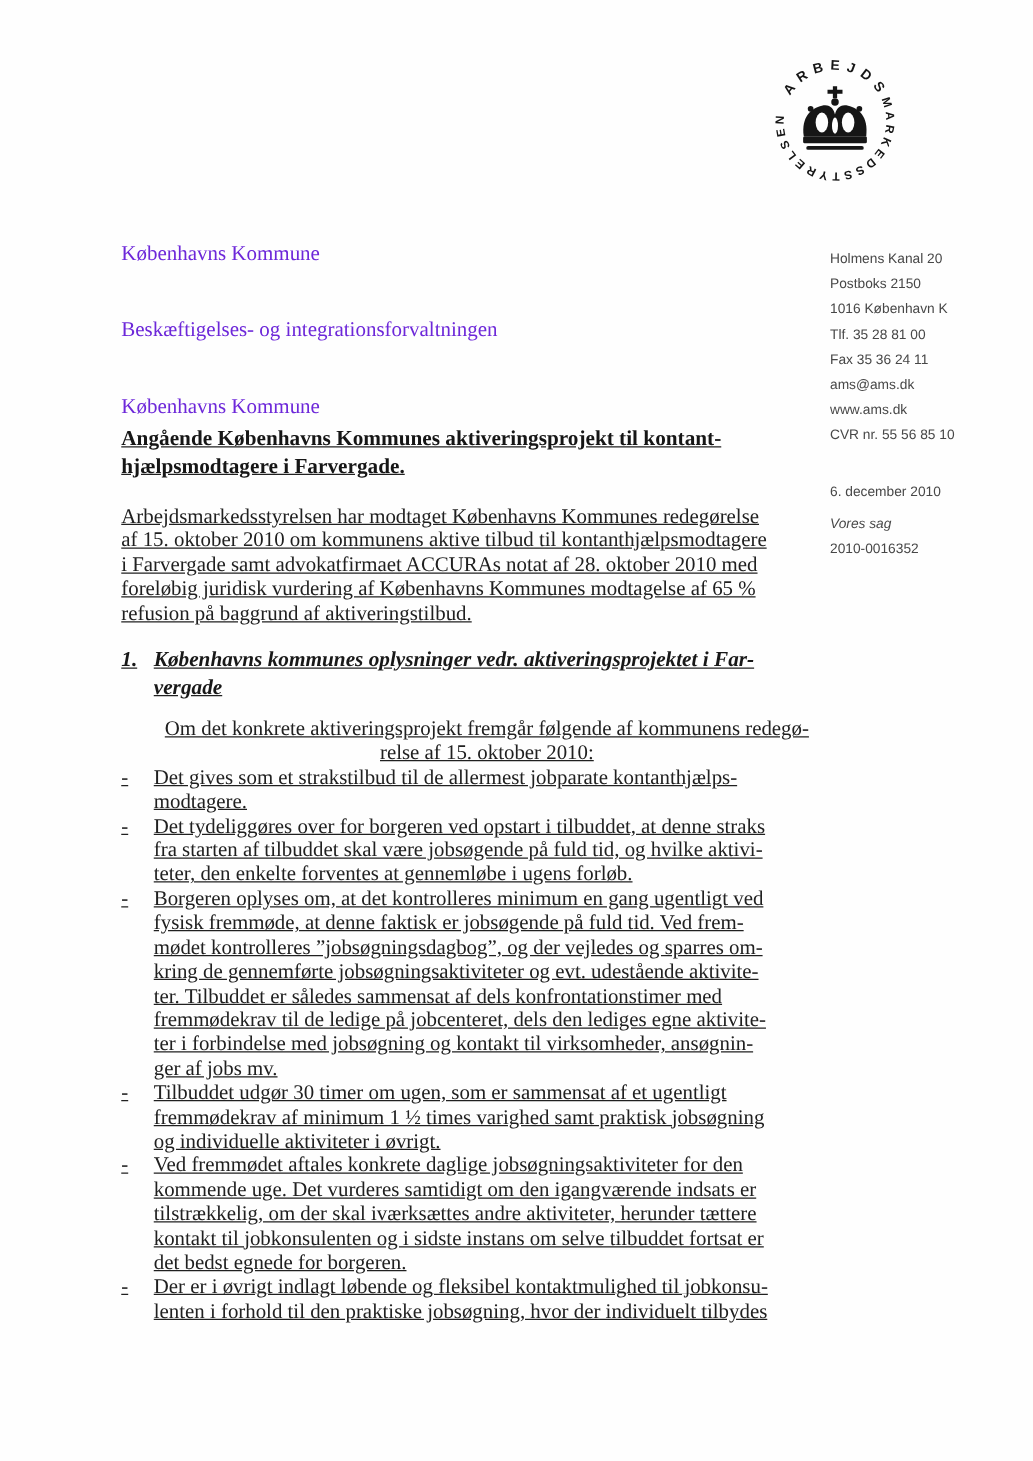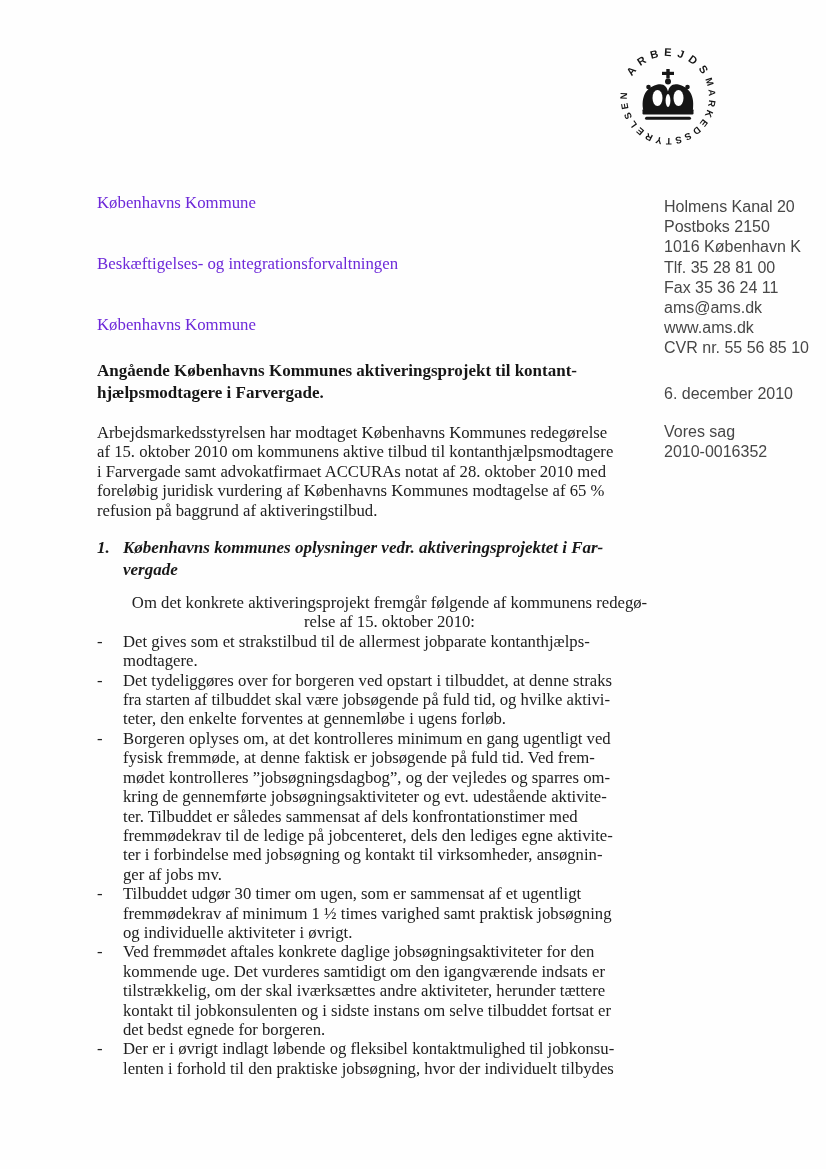--- a/index.html
+++ b/index.html
@@ -37,36 +37,37 @@
     color: #6d28d9;
   }
 
   
   .sidebar {
     position: absolute;
     left: 664px;
     top: 197px;
     width: 150px;
     font-family: "Liberation Sans", sans-serif;
-    font-size: 16px;
+    font-size: 11px;
     line-height: 20.2px;
     color: #474747;
   }
   .sidebar .date-line   { margin-top: 25px; }
-  .sidebar .case-label  { margin-top: 18px; }
+  .sidebar .case-label  { margin-top: 5px; font-style: italic; }
 
   
   .content {
     position: absolute;
     left: 97px;
-    top: 360px;
+    top: 340px;
     width: 585px;
     color: #202020;
     font-size: 16.7px;
     line-height: 19.4px;
+    text-decoration: underline;
   }
   .pre { white-space: pre; }
 
   .subject {
     font-weight: bold;
     font-size: 17px;
     line-height: 22px;
     margin: 0 0 19px 0;
     color: #161616;
   }

